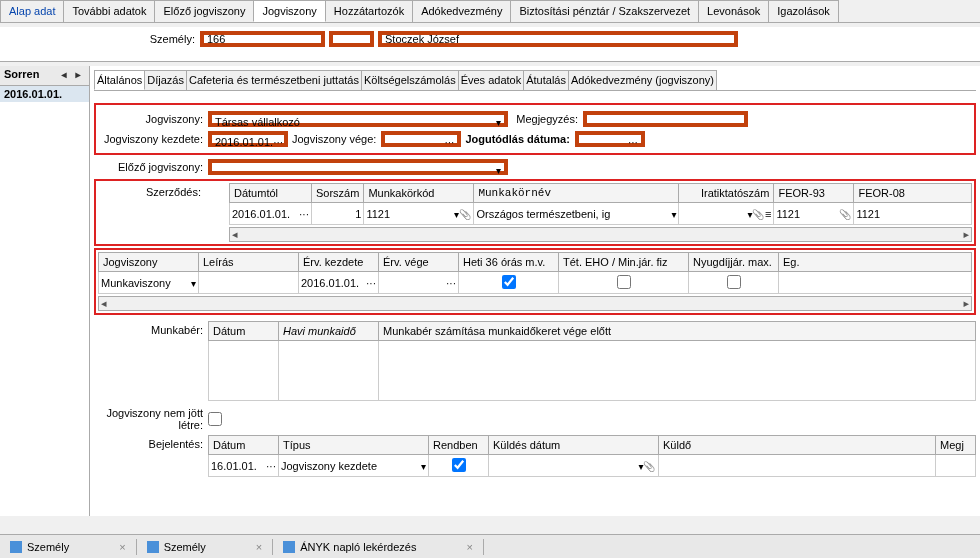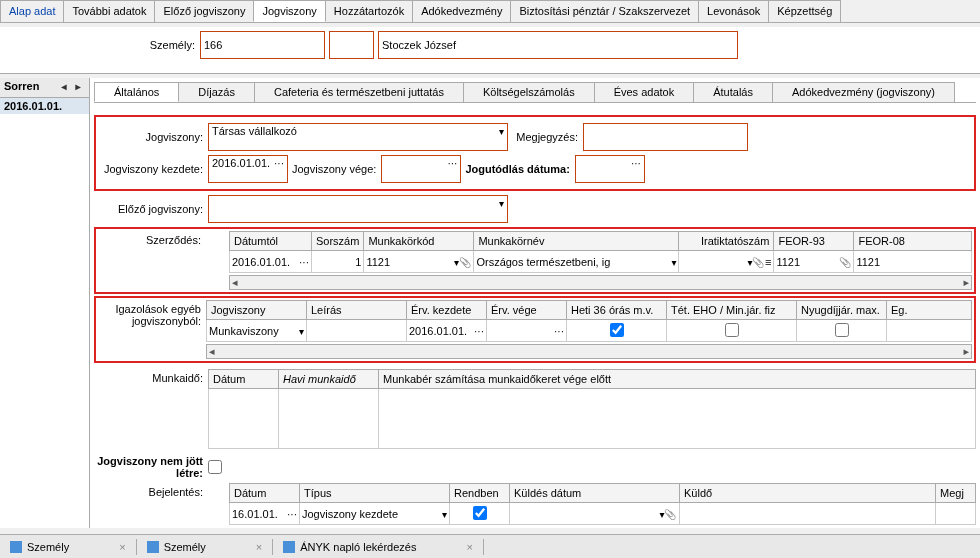--- a/index.html
+++ b/index.html
@@ -5,28 +5,28 @@
 * { box-sizing: border-box; margin: 0; padding: 0; font-family: "Segoe UI", Tahoma, sans-serif; font-size: 11px; }
 body { background: #f0f0f0; width: 980px; height: 558px; overflow: hidden; }
 
 .tabs { display: flex; background: #f0f0f0; border-bottom: 1px solid #aaa; }
 .tabs .tab { padding: 4px 8px; border: 1px solid #aaa; border-bottom: none; background: #f0f0f0; cursor: default; margin-right: -1px; position: relative; }
 .tabs .tab.active { background: #fff; border-bottom: 1px solid #fff; z-index: 1; }
 .tab a, .tab.blue { color: #0645ad; }
 
 .row { display: flex; align-items: center; margin: 4px 0; }
 .label { text-align: right; padding-right: 5px; }
-.input { border: 1px solid #c2410c; background: #fff; height: 28px; padding: 1px 3px; }
+.input { border: 4px solid #c2410c; background: #fff; height: 16px; padding: 1px 3px; }
 
 .sidepanel { width: 90px; border-right: 1px solid #aaa; background: #fff; float: left; height: 450px; font-weight: bold; }
 .sidepanel-head { background: #eaeaea; display: flex; justify-content: space-between; padding: 2px 4px; border-bottom: 1px solid #aaa; }
 .sidepanel-item { padding: 2px 4px; background: #dbe6f0; }
 
 .inner-tabs { display: flex; border-bottom: 1px solid #aaa; margin-top: 4px; }
-.inner-tabs .tab { padding: 3px 19px; border: 1px solid #aaa; border-bottom: none; background: #f0f0f0; margin-right: -1px; text-align: right; }
+.inner-tabs .tab { padding: 3px 2px; border: 1px solid #aaa; border-bottom: none; background: #f0f0f0; margin-right: -1px; text-align: right; }
 .inner-tabs .tab.active { background: #fff; border-bottom: 1px solid #fff; position: relative; z-index: 1; }
 
 .grid { border: 1px solid #888; width: 100%; border-collapse: collapse; }
 .grid th { background: #f4f4f4; border: 1px solid #aaa; padding: 3px 4px; text-align: left; font-weight: normal; }
 .grid td { border: 1px solid #ccc; padding: 1px 2px; background: #fff; height: 22px; }
 .grid td .cell { display: flex; align-items: center; }
 
 .redbox { border: 2px solid #d22; padding: 2px; margin: 2px 0; }
 
 .icon-btn { display: inline-block; width: 14px; height: 14px; text-align: center; line-height: 12px; cursor: default; font-size: 10px; color: #333; }
@@ -46,21 +46,21 @@
 
 <div class="tabs">
   <div class="tab blue"><span>Alap adat</span></div>
   <div class="tab"><span>További adatok</span></div>
   <div class="tab"><span>Előző jogviszony</span></div>
   <div class="tab active"><span>Jogviszony</span></div>
   <div class="tab"><span>Hozzátartozók</span></div>
   <div class="tab"><span>Adókedvezmény</span></div>
   <div class="tab"><span>Biztosítási pénztár / Szakszervezet</span></div>
   <div class="tab"><span>Levonások</span></div>
-  <div class="tab"><span>Képzettség</span></div>
+  <div class="tab"><span>Igazolások</span></div>
 </div>
 
 <div class="row" style="padding:4px 0 14px 140px; background:#fff; border-bottom:1px solid #aaa;">
   <span class="label" style="width:60px;">Személy:</span>
   <input class="input" style="width: 125px;" value="166">
   <input class="input" style="width: 45px; margin-left: 4px;">
   <input class="input" style="width: 360px; margin-left: 4px;" value="Stoczek József">
 </div>
 
 <div style="display:flex; height:450px; background:#fff; position:relative;">
@@ -121,21 +121,21 @@
 
     <div class="redbox" style="display:flex;">
       <span class="label" style="width:108px; padding-top:3px;">Szerződés:</span>
       <div style="flex:1;padding-left:23px;">
         <table class="grid">
           <tbody>
               <tr>
             <th style="width:82px;">Dátumtól</th>
             <th style="width:52px;">Sorszám</th>
             <th style="width:110px;">Munkakörkód</th>
-            <th style="width:205px;">Munkakörnév</th>
+            <th style="width:205px;font-family:Liberation Mono, monospace;">Munkakörnév</th>
             <th style="width:95px;text-align:right;">Iratiktatószám</th>
             <th style="width:80px;">FEOR-93</th>
             <th>FEOR-08</th>
           </tr>
           <tr>
             <td>
                   <div class="cell">
                     <span>2016.01.01.</span>
                     <span style="margin-left:auto;" class="dots"></span>
                   </div>
@@ -173,21 +173,20 @@
         </tbody>
           </table>
         <div class="scroll-strip">
             <span>◂</span>
             <span>▸</span>
           </div>
       </div>
     </div>
 
     <div class="redbox" style="display:flex;">
-      <span class="label" style="width:108px; padding-top:3px;">Igazolások egyéb jogviszonyból:</span>
       <div style="flex:1;">
         <table class="grid">
           <tbody>
               <tr>
             <th style="width:100px;">Jogviszony</th>
             <th style="width:100px;">Leírás</th>
             <th style="width:80px;">Érv. kezdete</th>
             <th style="width:80px;">Érv. vége</th>
             <th style="width:100px;">Heti 36 órás m.v.</th>
             <th style="width:130px;">Tét. EHO / Min.jár. fiz</th>
@@ -221,43 +220,43 @@
         </tbody>
           </table>
         <div class="scroll-strip">
             <span>◂</span>
             <span>▸</span>
           </div>
       </div>
     </div>
 
     <div style="display:flex; margin-top:6px;">
-      <span class="label" style="width:114px; padding-top:3px;">Munkaidő:</span>
+      <span class="label" style="width:114px; padding-top:3px;">Munkabér:</span>
       <table class="grid" style="flex:1;">
         <tbody>
             <tr>
           <th style="width:70px;">Dátum</th>
           <th style="width:100px;font-style:italic;">Havi munkaidő</th>
           <th>Munkabér számítása munkaidőkeret vége előtt</th>
         </tr>
         <tr>
               <td style="height:60px;"></td>
               <td></td>
               <td></td>
             </tr>
       </tbody>
         </table>
     </div>
 
     <div class="row" style="margin-top:6px;">
-      <span class="label" style="width:114px;font-weight:bold;">Jogviszony nem jött létre:</span>
+      <span class="label" style="width:114px;">Jogviszony nem jött létre:</span>
       <input type="checkbox" class="chk" style="">
     </div>
 
-    <div style="display:flex;gap:21px;">
+    <div style="display:flex;">
       <span class="label" style="width:114px; padding-top:3px;">Bejelentés:</span>
       <table class="grid" style="flex:1;">
         <tbody>
             <tr>
           <th style="width:70px;">Dátum</th>
           <th style="width:150px;">Típus</th>
           <th style="width:60px;">Rendben</th>
           <th style="width:170px;">Küldés dátum</th>
           <th>Küldő</th>
           <th style="width:40px;">Megj</th>

